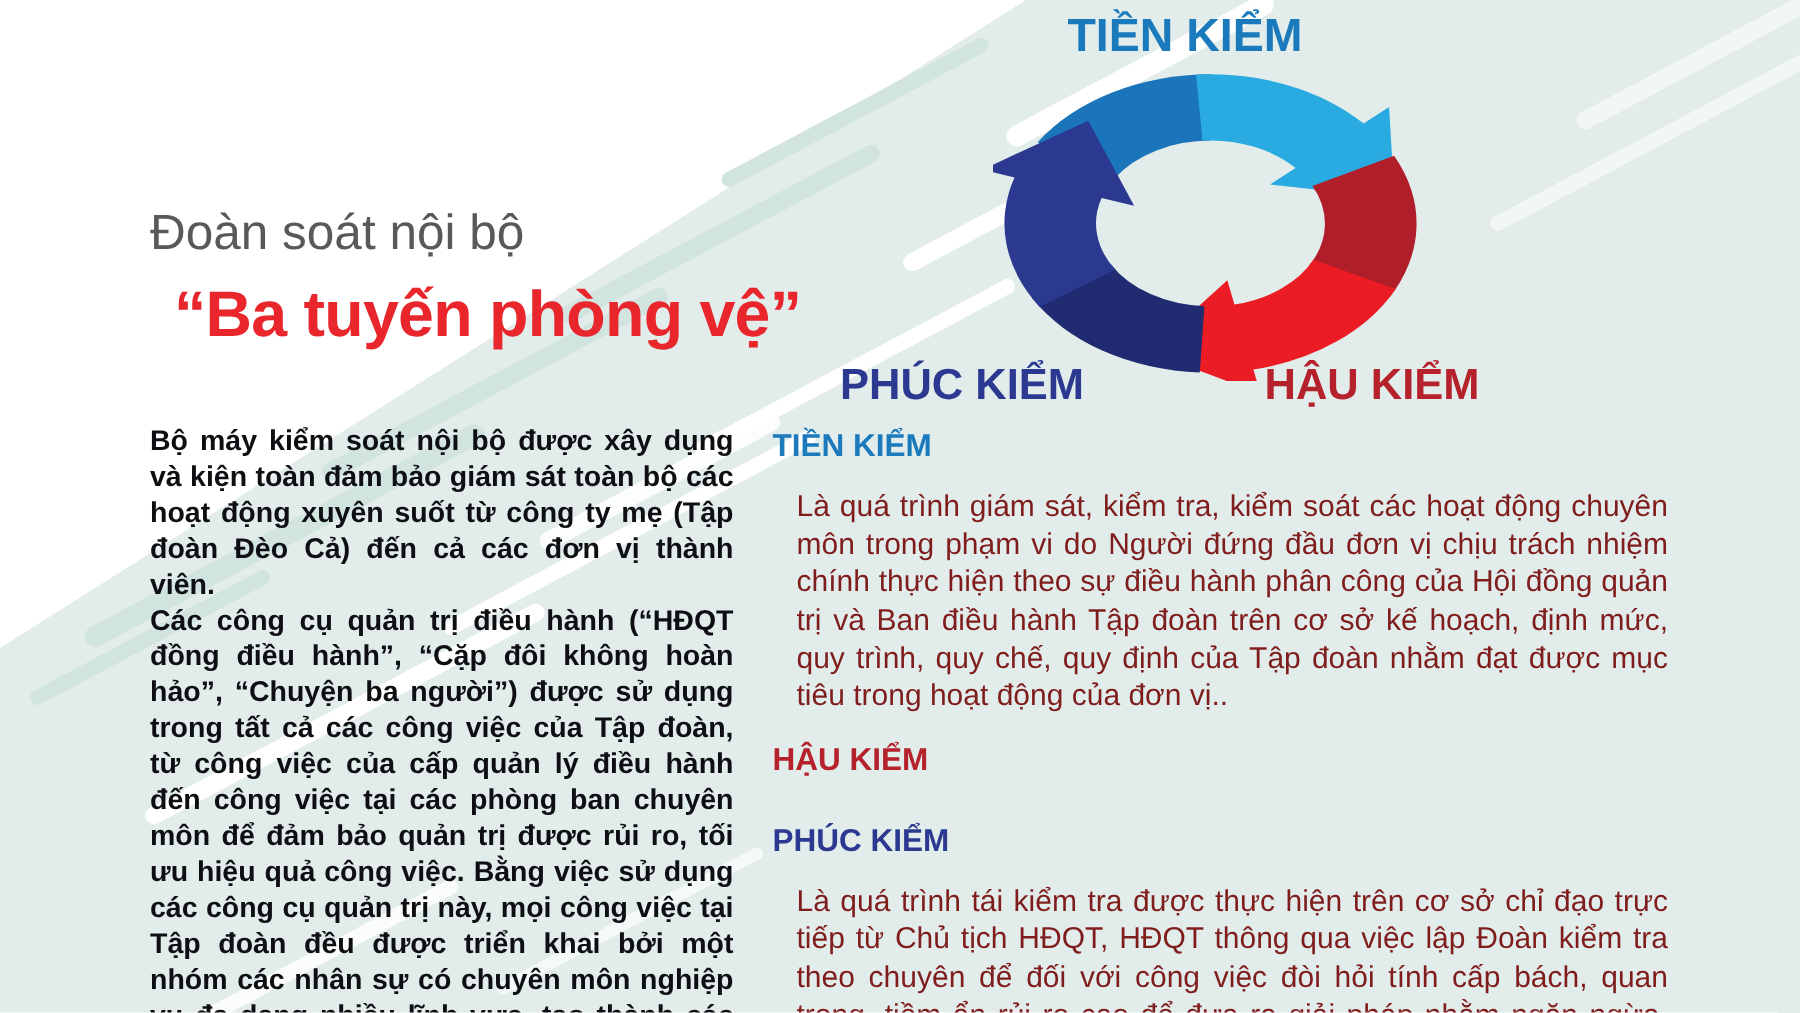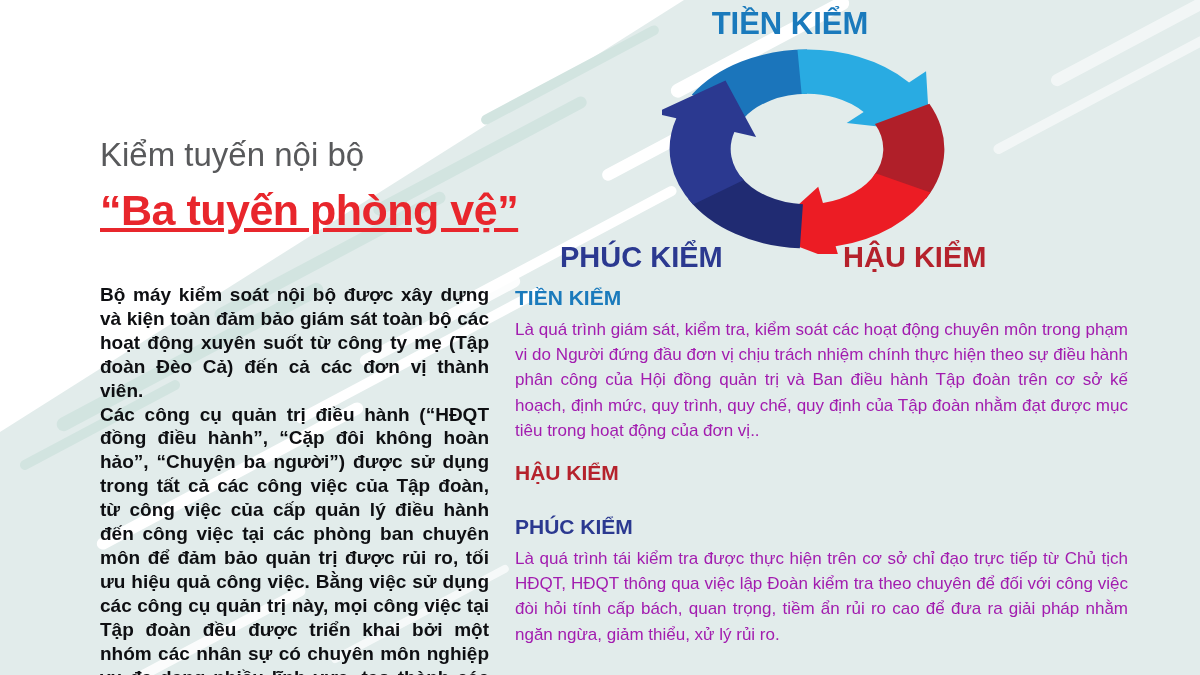--- a/index.html
+++ b/index.html
@@ -16,22 +16,22 @@
   }
   .streak{position:absolute;border-radius:10px;transform:rotate(-28deg);}
   .streak.teal{background:#d2e4e0;}
   .streak.white{background:#ffffff;}
   
   .title{
     position:absolute;left:100px;top:136px;
     font-size:33px;color:#58595b;
   }
   .subtitle{
-    position:absolute;left:100px;top:186px;
-    font-size:43px;color:#e8262c;font-weight:bold;letter-spacing:-0.5px;text-decoration:underline;
+    position:absolute;left:116px;top:186px;
+    font-size:43px;color:#e8262c;font-weight:bold;letter-spacing:-0.5px;
   }
   .intro{
     position:absolute;left:100px;top:283px;width:389px;
     font-size:19px;line-height:23.9px;font-weight:bold;color:#0e0f12;
     text-align:justify;
   }
   .intro p{margin:0;}
   
   .diagram-wrap{position:absolute;left:662px;top:44px;width:290px;height:210px;}
   .diagram-label{
@@ -43,21 +43,21 @@
   
   .right-col{position:absolute;left:515px;top:286px;width:613px;}
   .section{margin:0;}
   .sec-1{margin-bottom:18px;}
   .sec-2{margin-bottom:30px;}
   .sec-h{font-size:21px;font-weight:bold;margin:0 0 7px 0;letter-spacing:0;}
   .sec-h.blue{color:#1a7abc;}
   .sec-h.red{color:#b5222c;}
   .sec-h.navy{color:#2b3990;}
   .sec-p{
-    font-size:17px;line-height:25.2px;color:#a21caf;margin:0;text-align:justify;
+    font-size:20px;line-height:25.2px;color:#7f1d1d;margin:16px;text-align:justify;
   }
 </style>
 </head>
 <body>
 
 <div class="bg-layer">
   <div class="wedge"></div>
   <div class="streak teal" style="left:40px;top:350px;width:300px;height:14px;"></div>
   <div class="streak teal" style="left:200px;top:250px;width:260px;height:12px;"></div>
   <div class="streak teal" style="left:360px;top:150px;width:240px;height:12px;"></div>
@@ -68,25 +68,25 @@
   <div class="streak white" style="left:450px;top:240px;width:240px;height:10px;"></div>
   <div class="streak white" style="left:590px;top:120px;width:220px;height:12px;"></div>
   <div class="streak white" style="left:660px;top:40px;width:200px;height:14px;"></div>
   <div class="streak white" style="left:60px;top:645px;width:260px;height:10px;opacity:.85;"></div>
   <div class="streak white" style="left:320px;top:610px;width:200px;height:8px;opacity:.7;"></div>
   <div class="streak white" style="left:980px;top:90px;width:240px;height:10px;opacity:.55;"></div>
   <div class="streak white" style="left:1040px;top:30px;width:200px;height:12px;opacity:.55;"></div>
   <div class="streak white" style="left:350px;top:315px;width:180px;height:12px;opacity:.9;"></div>
 </div>
 
-<div class="title">Kiểm tuyến nội bộ</div>
+<div class="title">Đoàn soát nội bộ</div>
 <div class="subtitle">“Ba tuyến phòng vệ”</div>
 
 <div class="intro">
-  <p>Bộ máy kiểm soát nội bộ được xây dựng và kiện toàn đảm bảo giám sát toàn bộ các hoạt động xuyên suốt từ công ty mẹ (Tập đoàn Đèo Cả) đến cả các đơn vị thành viên.</p>
+  <p>Bộ máy kiểm soát nội bộ được xây dụng và kiện toàn đảm bảo giám sát toàn bộ các hoạt động xuyên suốt từ công ty mẹ (Tập đoàn Đèo Cả) đến cả các đơn vị thành viên.</p>
   <p>Các công cụ quản trị điều hành (“HĐQT đồng điều hành”, “Cặp đôi không hoàn hảo”, “Chuyện ba người”) được sử dụng trong tất cả các công việc của Tập đoàn, từ công việc của cấp quản lý điều hành đến công việc tại các phòng ban chuyên môn để đảm bảo quản trị được rủi ro, tối ưu hiệu quả công việc. Bằng việc sử dụng các công cụ quản trị này, mọi công việc tại Tập đoàn đều được triển khai bởi một nhóm các nhân sự có chuyên môn nghiệp vụ đa dạng nhiều lĩnh vực, tạo thành các mối quan hệ “hỗ trợ” để tăng hiệu quả công việc và “giám sát” để quản trị rủi ro.</p>
 </div>
 
 <div class="diagram-label label-top">TIỀN KIỂM</div>
 
 <div class="diagram-wrap">
   <svg width="290" height="210" viewBox="24 39 152 152" preserveAspectRatio="none" xmlns="http://www.w3.org/2000/svg">
 
     <g>
       <path fill="#1b75bb" d="M 39.6 75.8 A 72 72 0 0 1 100 43 L 100 75 A 40 40 0 0 0 66.5 93.2 Z"></path>

